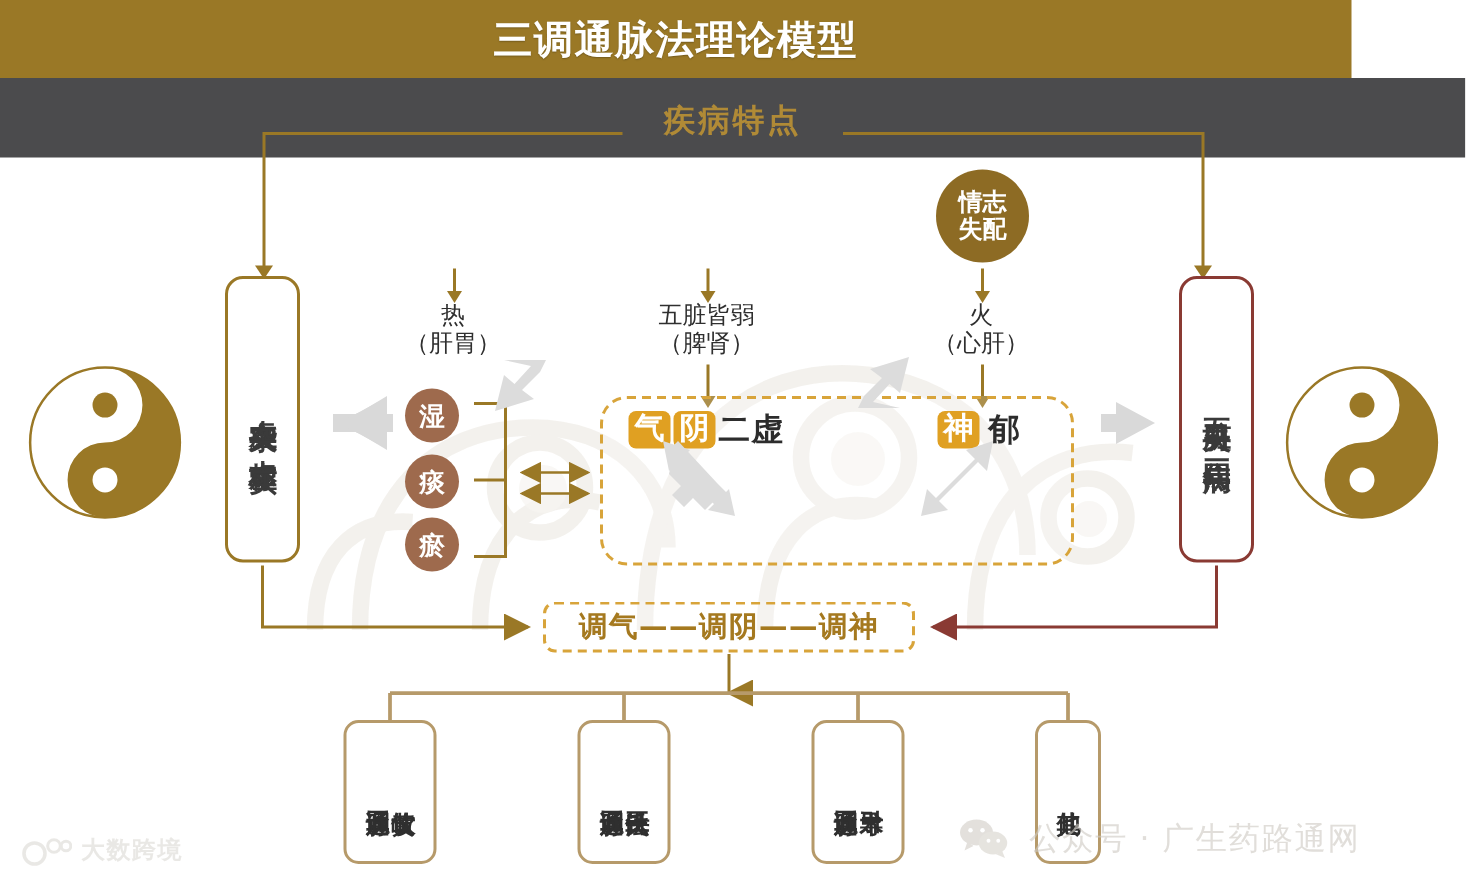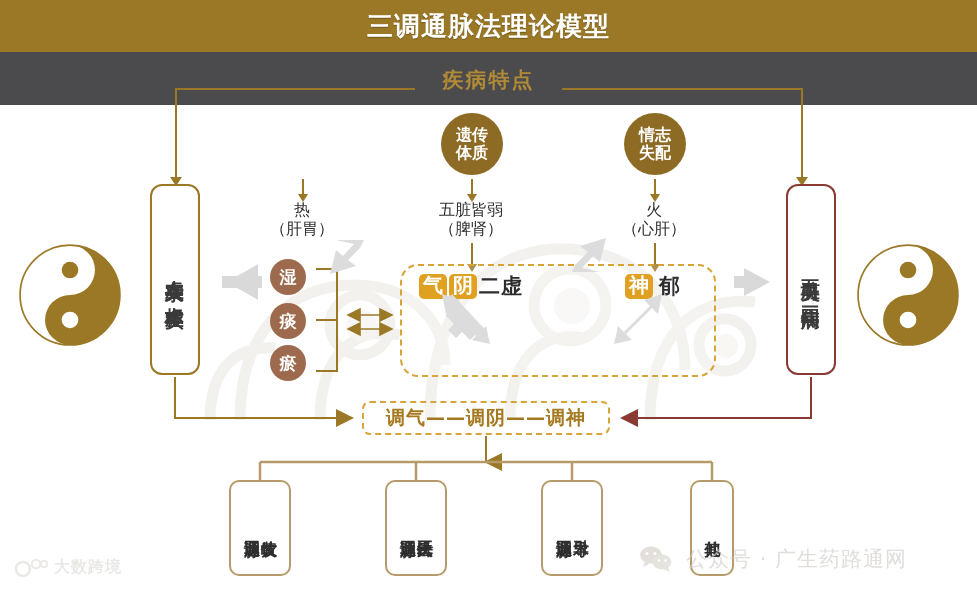--- a/index.html
+++ b/index.html
@@ -15,21 +15,21 @@
     width: 977px;
     height: 596px;
     overflow: hidden;
     background: #ffffff;
   }
 
   
   #title-bar {
     position: absolute;
     left: 0; top: 0;
-    width: 977px; height: 52px;
+    width: 901px; height: 52px;
     background: #9a7826;
     display: flex;
     align-items: center;
     justify-content: center;
   }
   #title-bar .title-text {
     color: #ffffff;
     font-size: 26px;
     font-weight: bold;
     letter-spacing: 1px;
@@ -398,24 +398,20 @@
     <circle cx="50" cy="74" r="8" fill="#ffffff"></circle>
   </svg>
 
   <div class="side-box" id="box-left">
     <span class="vtext">虚实夹杂 本虚标实</span>
   </div>
   <div class="side-box" id="box-right">
     <span class="vtext">五脏失司 三焦同病</span>
   </div>
 
-  <div class="top-circle" id="circle-1">
-    <span style="white-space:pre-line">遗传
-体质</span>
-  </div>
   <div class="top-circle" id="circle-2">
     <span style="white-space:pre-line">情志
 失配</span>
   </div>
 
   <div class="mini-arrow" id="marrow-0"></div>
   <div class="mini-arrow" id="marrow-1"></div>
   <div class="mini-arrow" id="marrow-2"></div>
   <div class="mini-arrow" id="marrow-3"></div>
   <div class="mini-arrow" id="marrow-4"></div>

